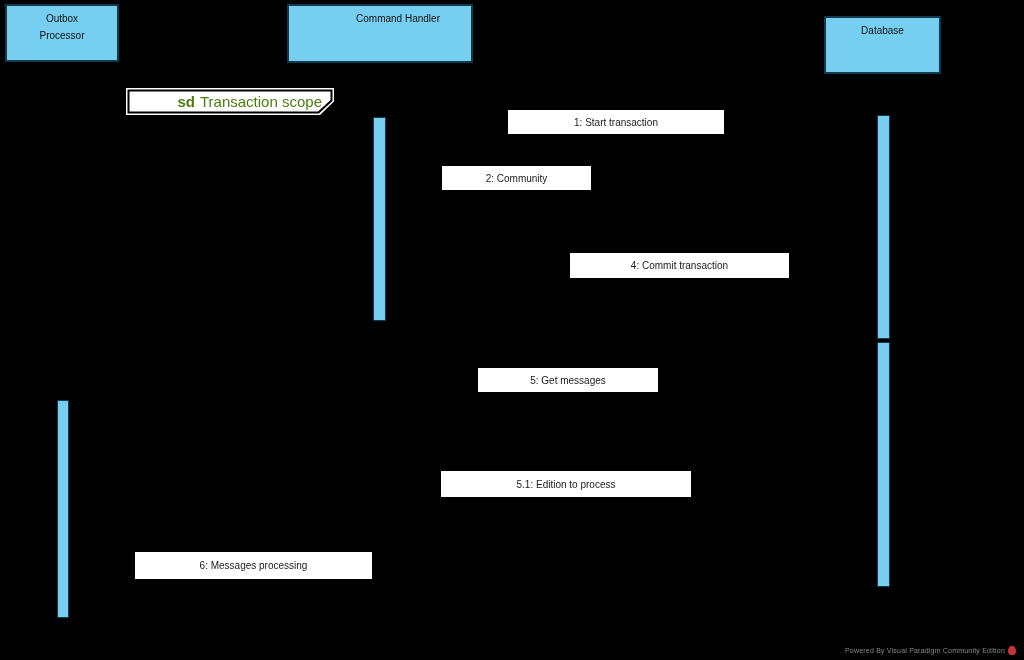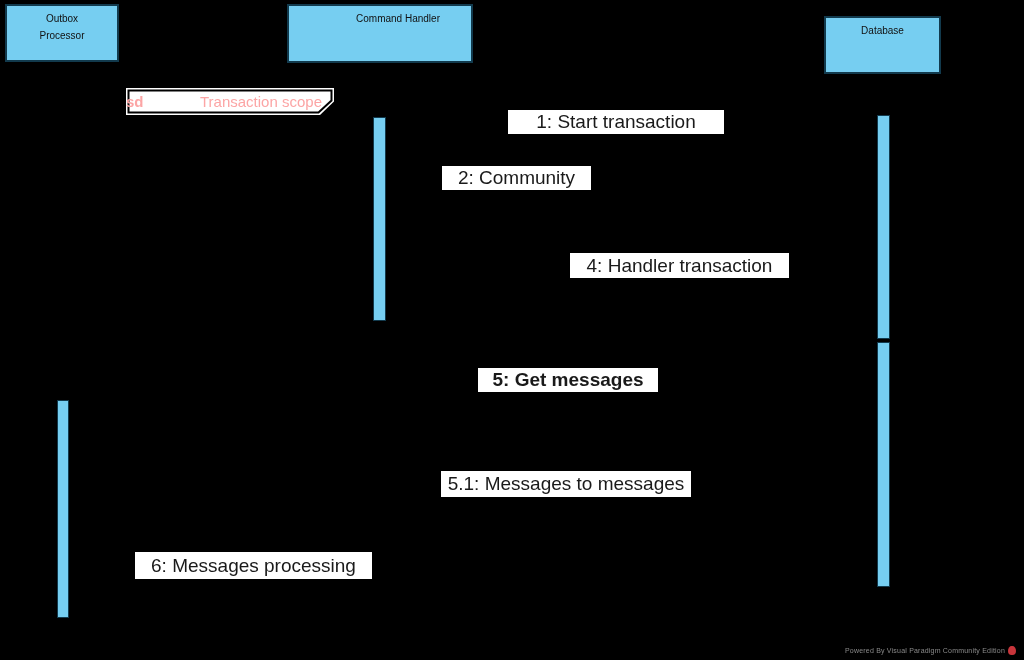--- a/index.html
+++ b/index.html
@@ -33,21 +33,21 @@
     position: absolute;
     background: #76CEF1;
     border: 1px solid #123A4D;
     box-sizing: border-box;
   }
   
   .msg {
     position: absolute;
     background: #FFFFFF;
     color: #1A1A1A;
-    font-size: 19px;
+    font-size: 10px;
     display: flex;
     align-items: center;
     justify-content: center;
     box-sizing: border-box;
     white-space: nowrap;
   }
   
   .sd-tag {
     position: absolute;
     left: 126px;
@@ -57,23 +57,23 @@
   }
   .sd-tag svg { position: absolute; left: 0; top: 0; }
   .sd-tag .sd-text {
     position: absolute;
     left: 0;
     top: 0;
     width: 196px;
     height: 26px;
     display: flex;
     align-items: center;
-    justify-content: space-between;
+    justify-content: flex-end;
     font-size: 15px;
-    color: #fca5a5;
+    color: #4d7c0f;
   }
   .sd-keyword { font-weight: bold; margin-right: 5px; }
   
   .watermark {
     position: absolute;
     right: 8px;
     bottom: 5px;
     display: flex;
     align-items: center;
     gap: 3px;
@@ -119,25 +119,25 @@
 
   <div class="activation" style="left:877px; top:342px; width:13px; height:245px;"></div>
 
   <div class="activation" style="left:57px; top:400px; width:12px; height:218px;"></div>
 
   <div class="msg" style="left:508px; top:110px; width:216px; height:24px;">1: Start transaction</div>
 
   <div class="msg" style="left:442px; top:166px; width:149px; height:24px;">2: Community</div>
 
 
-  <div class="msg" style="left:570px; top:253px; width:219px; height:25px;">4: Handler transaction</div>
+  <div class="msg" style="left:570px; top:253px; width:219px; height:25px;">4: Commit transaction</div>
 
-  <div class="msg" style="left:478px; top:368px; width:180px; height:24px;font-weight:bold;">5: Get messages</div>
+  <div class="msg" style="left:478px; top:368px; width:180px; height:24px;">5: Get messages</div>
 
-  <div class="msg" style="left:441px; top:471px; width:250px; height:26px;">5.1: Messages to messages</div>
+  <div class="msg" style="left:441px; top:471px; width:250px; height:26px;">5.1: Edition to process</div>
 
   <div class="msg" style="left:135px; top:552px; width:237px; height:27px;">6: Messages processing</div>
 
   <div class="watermark">
     <span class="wm-text">Powered By Visual Paradigm Community Edition</span>
     <span class="wm-logo"></span>
   </div>
 
 </div>
 

